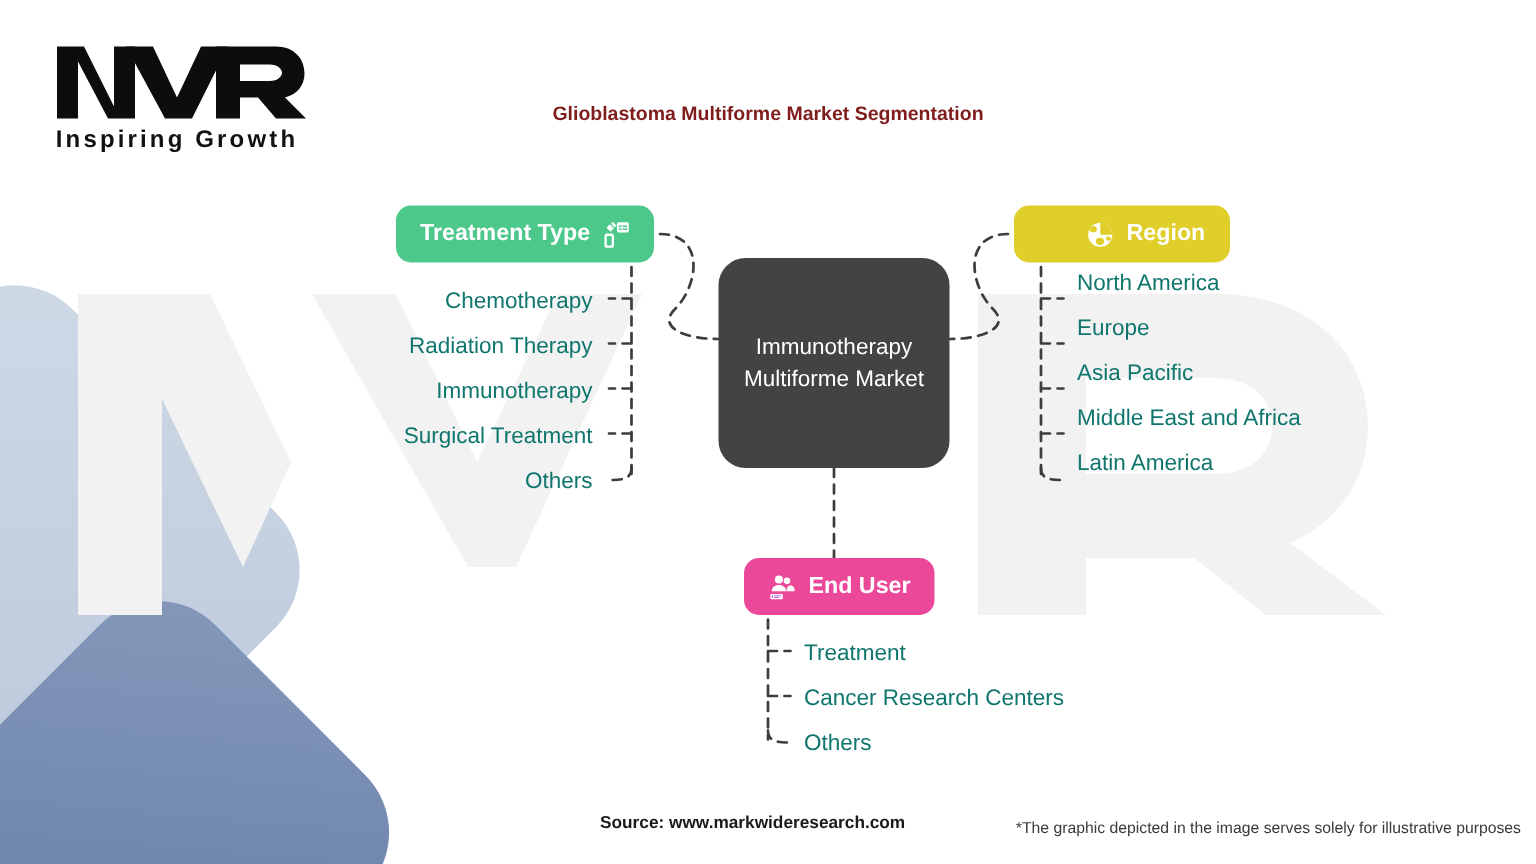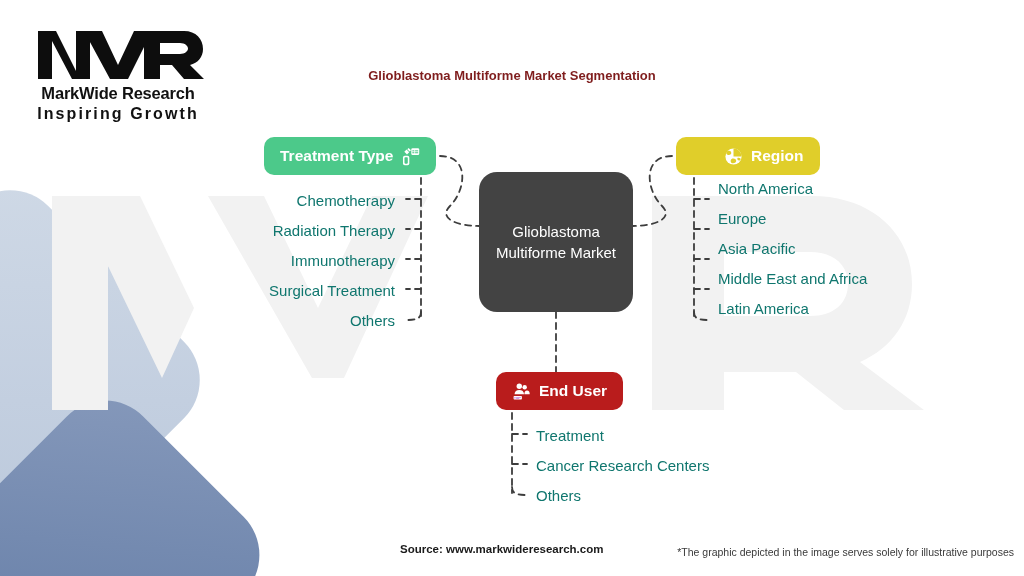--- a/index.html
+++ b/index.html
@@ -136,21 +136,21 @@
   }
   #badge-region {
     left: 676px;
     top: 137px;
     background: #e0ce2a;
     padding-left: 48px;
   }
   #badge-enduser {
     left: 496px;
     top: 372px;
-    background: #b91c1c;
+    background: #ec4899;
     text-align: center;
   }
 
   #center-node {
     position: absolute;
     left: 479px;
     top: 172px;
     width: 154px;
     height: 140px;
     background: #434343;
@@ -242,21 +242,20 @@
 
 <div id="logo">
   <svg id="logo-mark" width="172" height="56" viewBox="0 0 172 56">
     <g fill="#0d0d0d">
       <path d="M6 4 L24 4 L44 44 L44 4 L58 4 L58 52 L40 52 L20 14 L20 52 L6 52 Z"></path>
       <path d="M52 4 L70 4 L86 38 L102 4 L120 4 L96 52 L78 52 Z"></path>
       <path d="M62 52 L78 18 L86 34 L78 52 Z" opacity="0"></path>
       <path d="M112 4 L152 4 C164 4 171 12 171 22 C171 30 166 36 158 38 L172 52 L152 52 L140 38 L128 38 L128 52 L112 52 Z M128 16 L128 27 L148 27 C153 27 156 24 156 21.5 C156 19 153 16 148 16 Z"></path>
     </g>
   </svg>
-  <div id="logo-name">MarkWide Research</div>
   <div id="logo-tagline">Inspiring Growth</div>
 </div>
 
 <div id="page-title">Glioblastoma Multiforme Market Segmentation</div>
 
 <div id="diagram">
 
   <svg id="connector-svg" width="1024" height="576">
     <g fill="none" stroke="#3d3d3d" stroke-width="1.8" stroke-dasharray="6 5" stroke-linecap="round">
 
@@ -350,19 +349,19 @@
     </span>
     <span>End User</span>
   </div>
   <div class="leaf-list" id="list-enduser">
     <div class="leaf-item">Treatment</div>
     <div class="leaf-item">Cancer Research Centers</div>
     <div class="leaf-item">Others</div>
   </div>
 
   <div id="center-node">
-    <span>Glioblastoma Multiforme Market</span>
+    <span>Immunotherapy Multiforme Market</span>
   </div>
 
 </div>
 
 <div id="source-note">Source: www.markwideresearch.com</div>
 <div id="disclaimer-note">*The graphic depicted in the image serves solely for illustrative purposes</div>
 
 </body></html>

